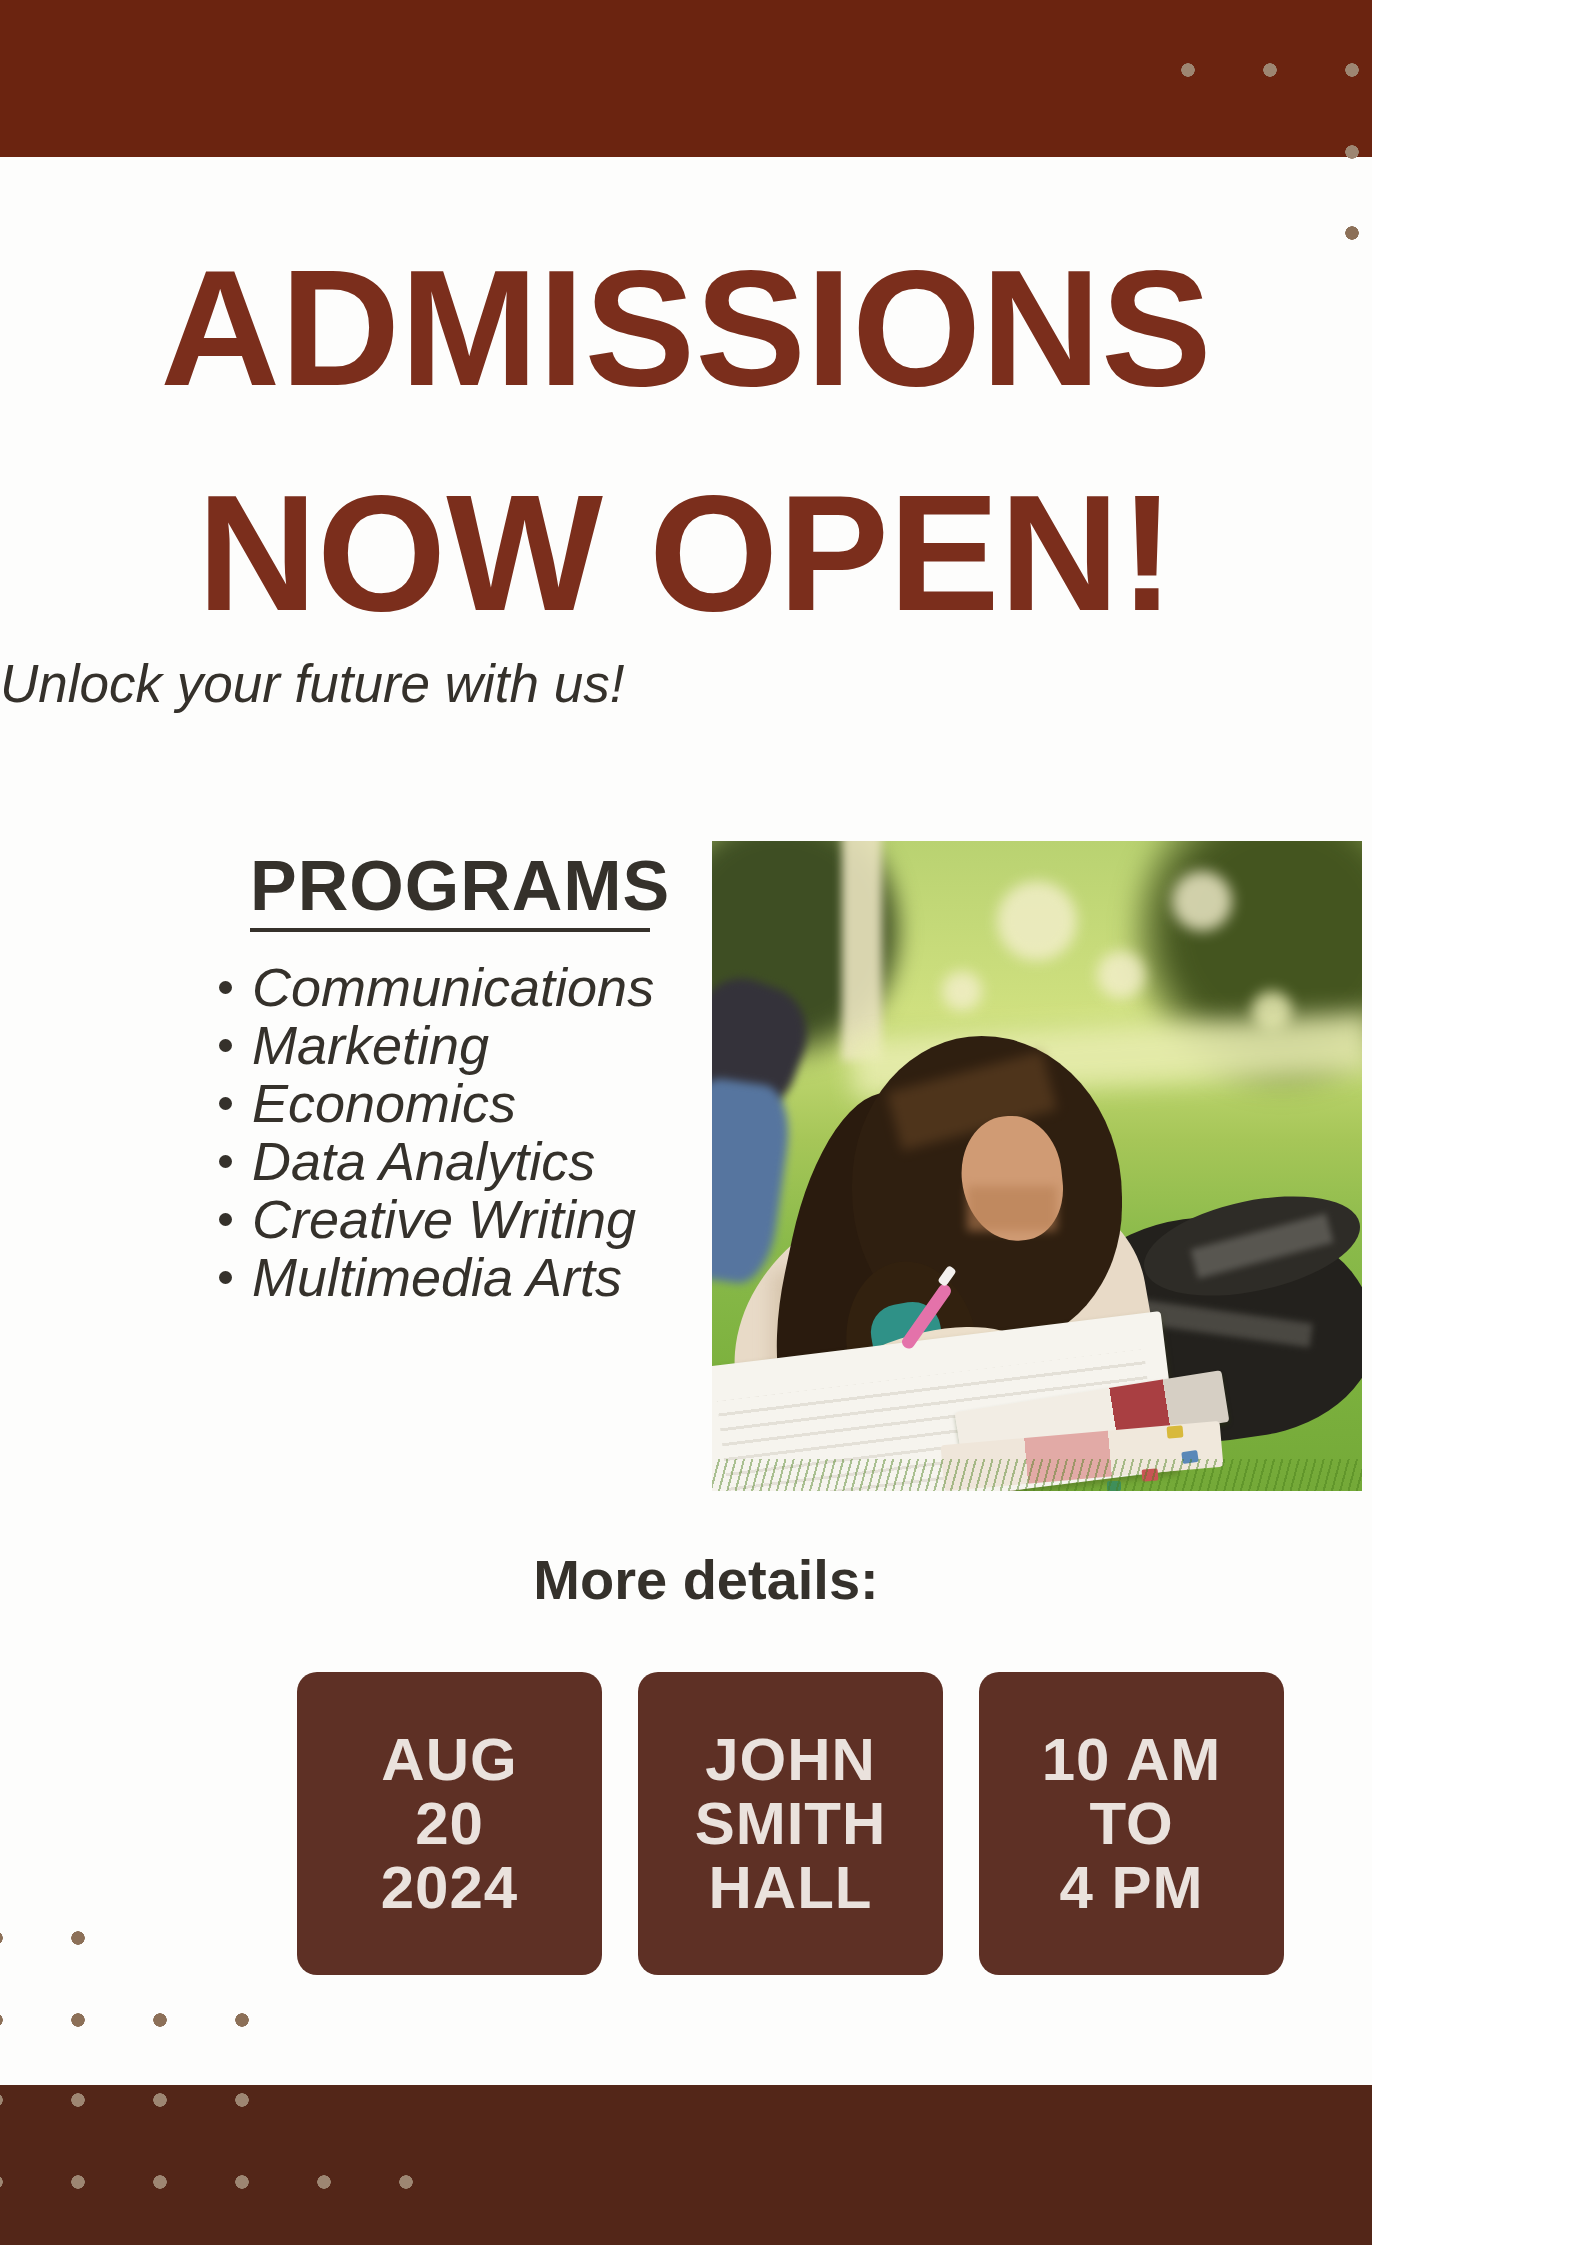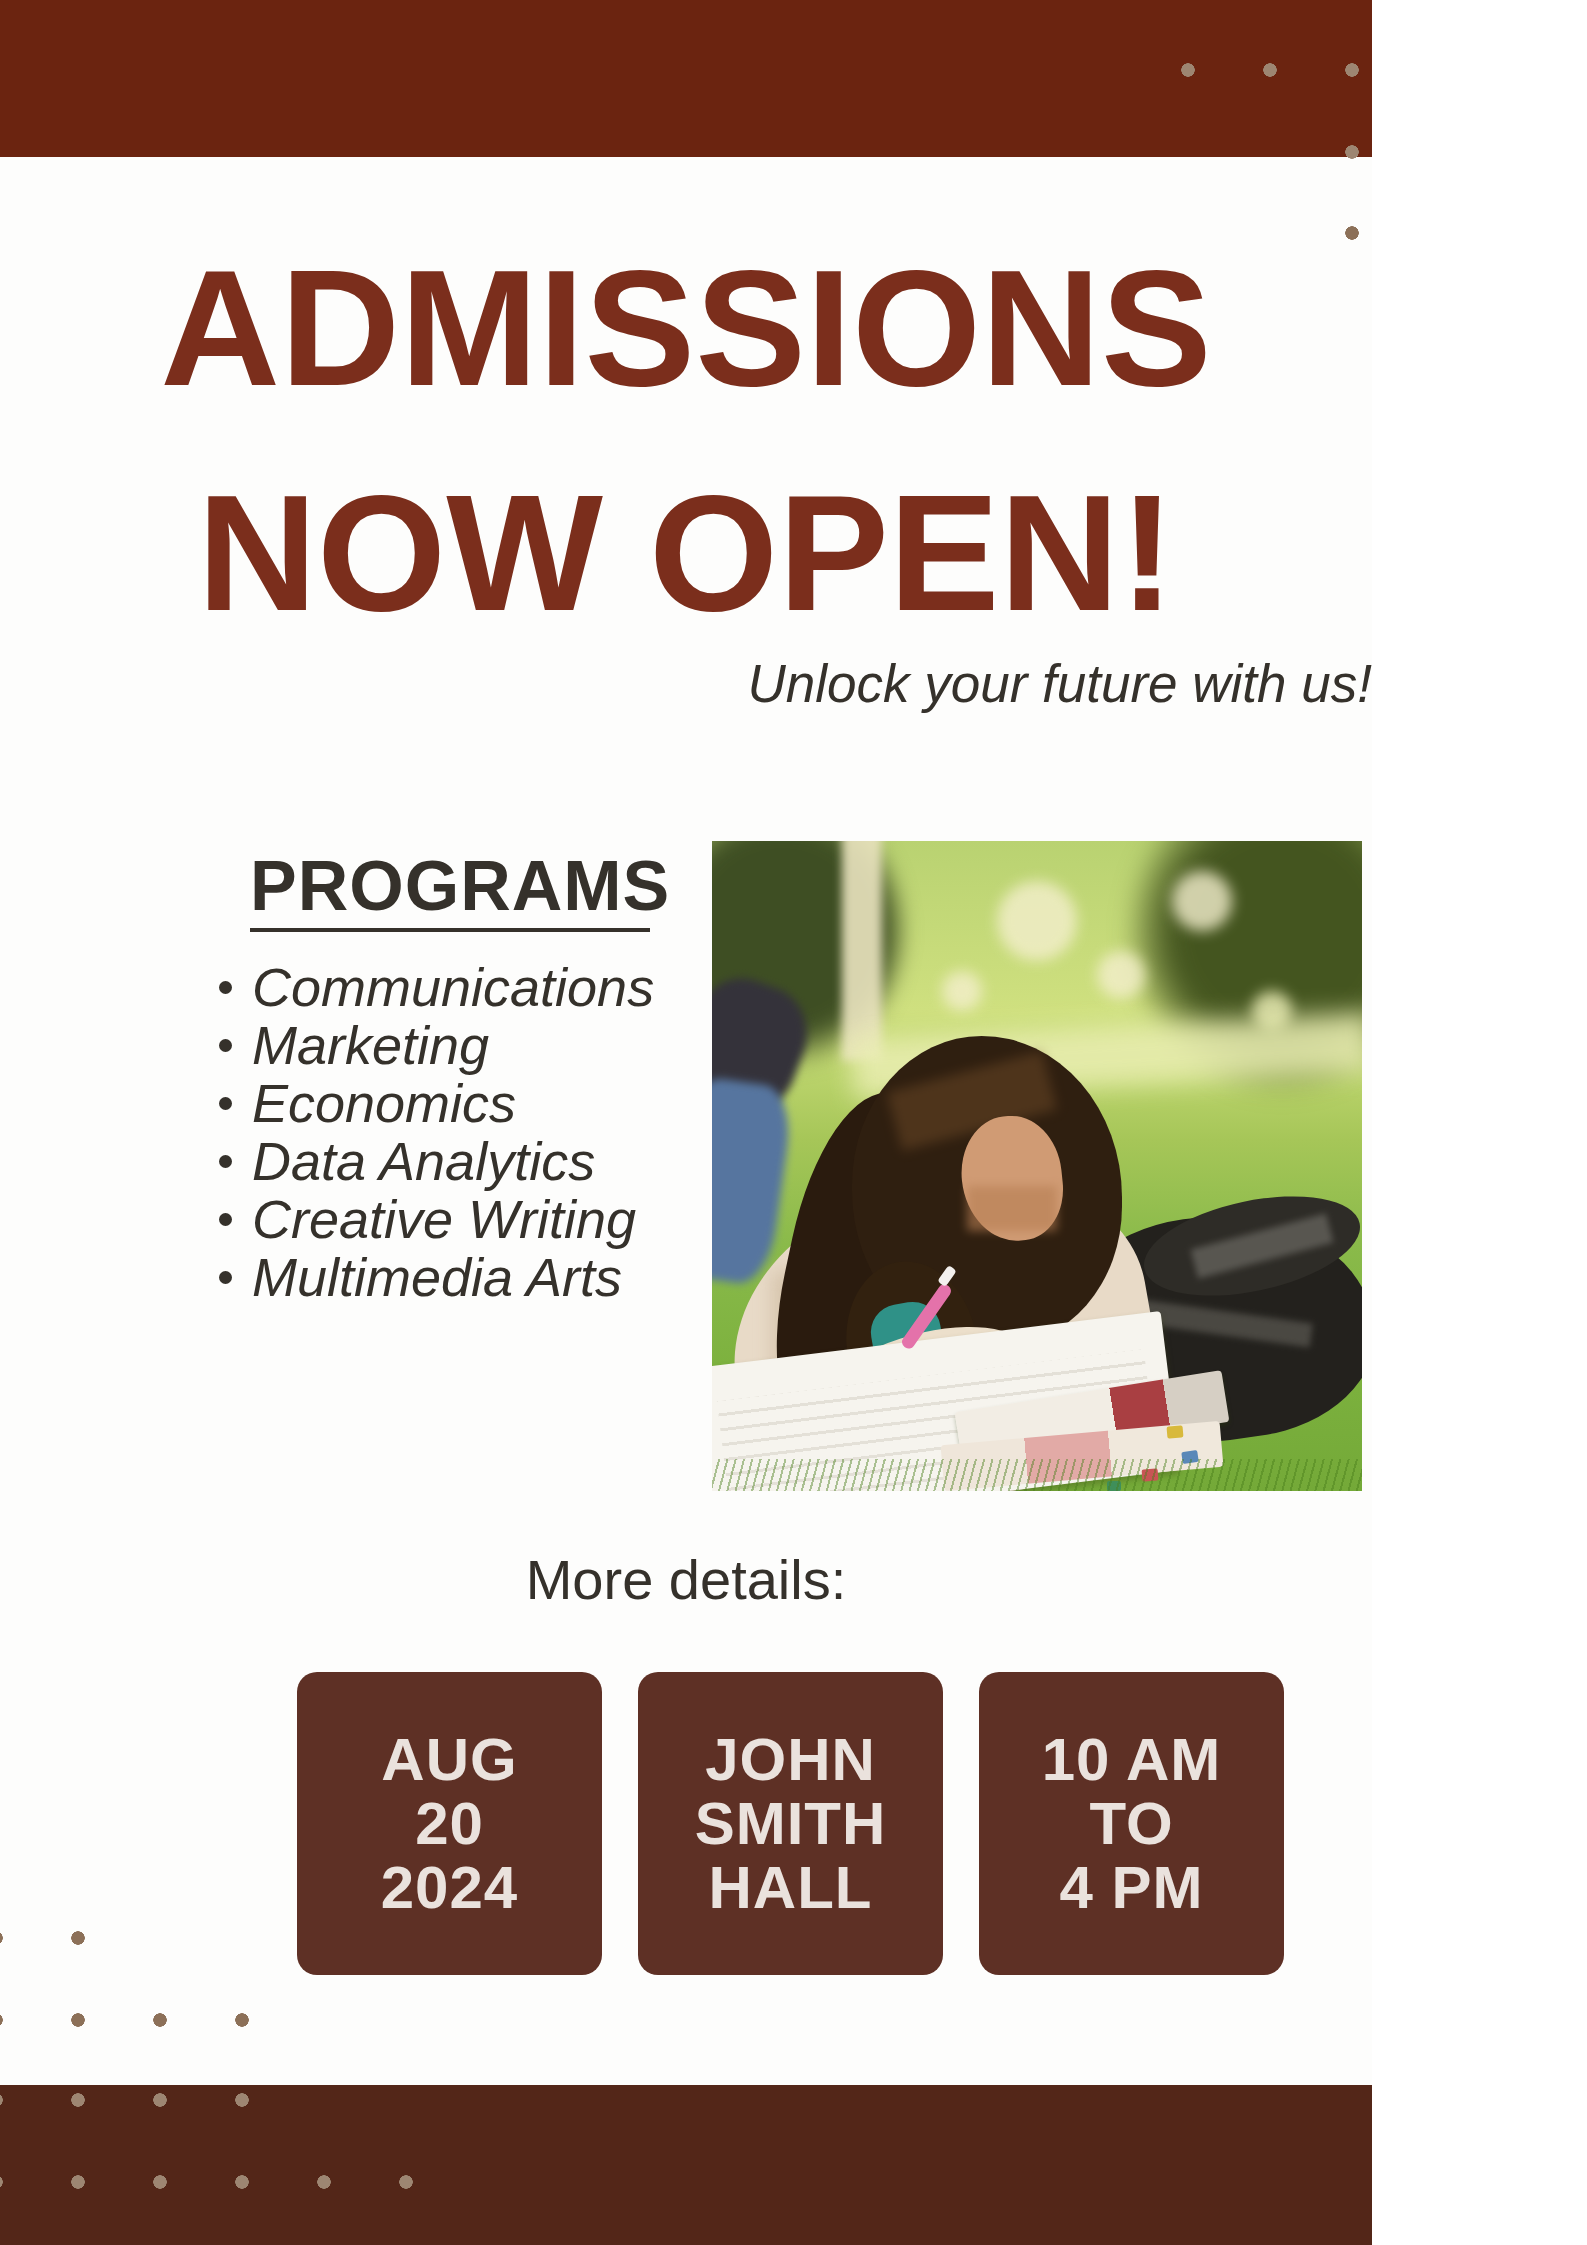--- a/index.html
+++ b/index.html
@@ -23,35 +23,35 @@
 
   .dots{position:absolute;height:14px;background-repeat:repeat-x;background-size:82px 14px;z-index:5;}
   .dots.dark{background-image:radial-gradient(circle at 7px 7px,var(--c-dot-on-dark) 0 6.5px,transparent 7px);}
   .dots.light{background-image:radial-gradient(circle at 7px 7px,var(--c-dot-on-light) 0 6.5px,transparent 7px);}
 
   .title-line{position:absolute;left:0;width:100%;text-align:center;color:var(--c-title);
     font-weight:bold;font-size:166px;line-height:166px;letter-spacing:0;}
   .title-line1{top:245px;}
   .title-line2{top:470px;}
 
-  .subtitle{position:absolute;left:0;top:652px;width:100%;text-align:right;
+  .subtitle{position:absolute;left:0;top:652px;width:100%;text-align:left;
     font-style:italic;font-size:53px;line-height:64px;color:var(--c-text-dark);}
 
   .programs-heading{position:absolute;left:250px;top:851px;font-size:70px;line-height:70px;
     font-weight:bold;letter-spacing:1px;color:var(--c-text-dark);}
   .programs-underline{position:absolute;left:250px;top:928px;width:400px;height:4px;background:var(--c-text-dark);}
 
   .programs-list{position:absolute;left:252px;top:958px;margin:0;padding:0;list-style:none;width:470px;}
   .programs-list li{position:relative;font-style:italic;font-size:54px;line-height:58px;
     color:var(--c-text-dark);white-space:nowrap;}
   .programs-list li::before{content:"";position:absolute;left:-33px;top:23px;width:13px;height:13px;
     border-radius:50%;background:var(--c-text-dark);}
 
   .more-details{position:absolute;left:0;top:1550px;width:100%;text-align:center;
-    font-weight:normal;font-size:56px;line-height:60px;color:var(--c-text-dark);}
+    font-weight:bold;font-size:56px;line-height:60px;color:var(--c-text-dark);padding-left:20px;}
 
   .detail-box{position:absolute;top:1672px;width:305px;height:303px;border-radius:20px;
     background:var(--c-box-bg);display:flex;flex-direction:column;align-items:center;justify-content:center;}
   .detail-box .box-line{display:block;font-weight:bold;font-size:60px;line-height:64px;
     color:var(--c-box-text);letter-spacing:1px;text-align:center;}
   .box-1{left:297px;} .box-2{left:638px;} .box-3{left:979px;}
 
   
   .photo{position:absolute;left:712px;top:841px;width:650px;height:650px;overflow:hidden;
     background:linear-gradient(180deg,#b9d271 0%,#cfe07f 26%,#a6c658 46%,#8aba4a 62%,#7cb13e 82%,#74a938 100%);}

